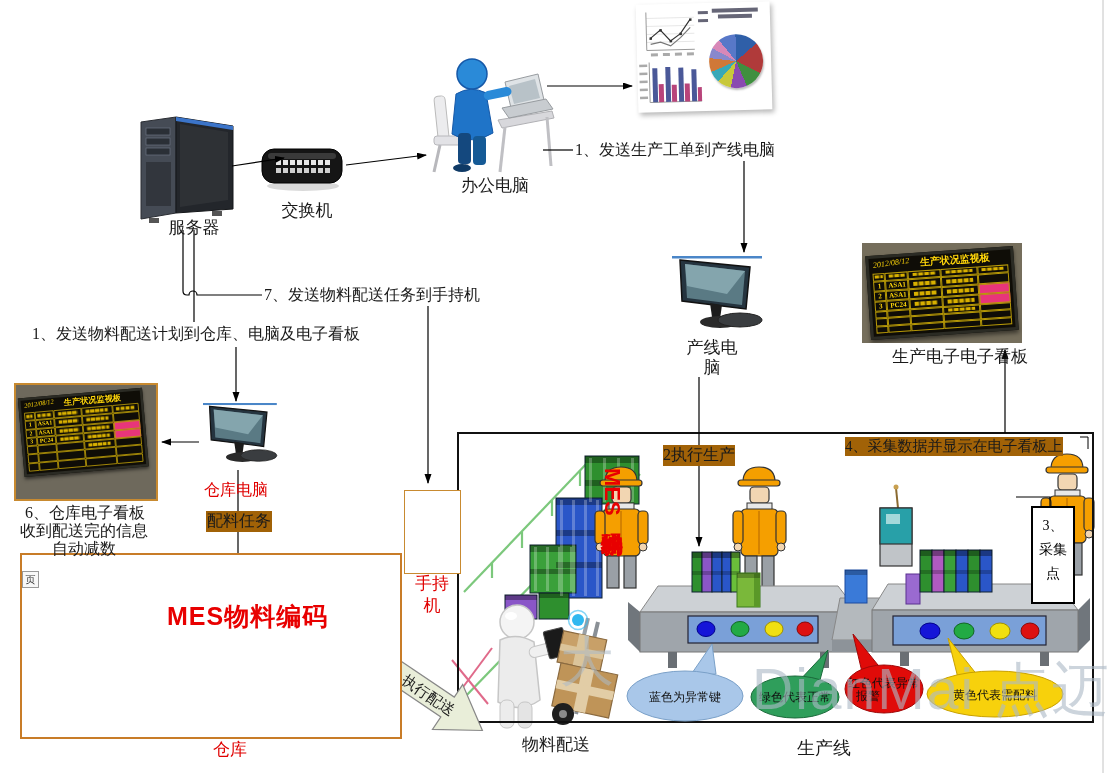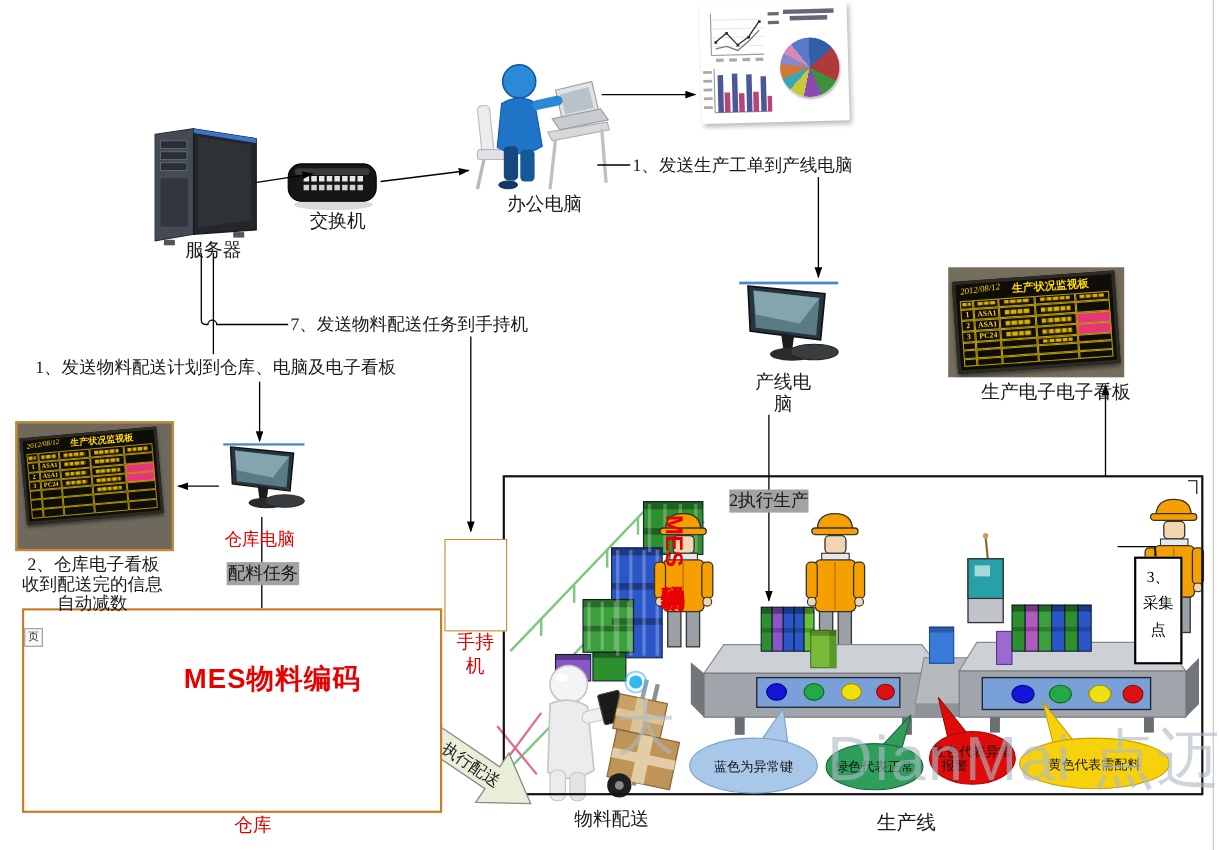--- a/index.html
+++ b/index.html
@@ -3,21 +3,21 @@
 <meta charset="utf-8">
 <style>
   html,body{margin:0;padding:0;background:#fff;}
   #canvas{position:relative;width:1108px;height:773px;background:#fff;overflow:hidden;
           font-family:"Liberation Serif","DejaVu Serif",serif;}
   svg text{font-family:"Liberation Serif","DejaVu Serif",serif;}
   .t{position:absolute;color:#1a1a1a;white-space:nowrap;z-index:20;}
   .f15{font-size:15px}.f16{font-size:16px}.f17{font-size:17px}.f18{font-size:18px}
   .ctr{text-align:center;}
   .red{color:#e00000;}
-  .wbg{background:#a3a3a3;}
+  .wbg{background:#a16207;}
   .overlay-red{position:absolute;z-index:22;color:#e80000;font-weight:bold;
                font-family:"Liberation Sans","DejaVu Sans",sans-serif;}
   .vert{writing-mode:vertical-rl;}
   
   #chart-panel{position:absolute;left:637px;top:3px;width:134px;height:108px;background:#fff;
 from               border:1px solid #e3e3e3;box-shadow:2px 3px 5px rgba(0,0,0,.28);transform:rotate(-1.5deg);z-index:15;}
   .pie{position:absolute;left:72px;top:32px;width:54px;height:54px;border-radius:50%;
        background:conic-gradient(#2f5fa8 0 50deg,#b03a3a 50deg 118deg,#3f8f3f 118deg 158deg,
         #8a4ab0 158deg 193deg,#c8c83a 193deg 223deg,#38a8b8 223deg 248deg,#d07838 248deg 278deg,
         #8888cc 278deg 300deg,#d888b8 300deg 322deg,#5878c8 322deg 360deg);
@@ -684,30 +684,31 @@
       </div>
     </div>
   </div>
 </div>
 
 <div id="handheld-frame"></div>
 <div id="warehouse-frame"></div>
 <div id="page-badge">页</div>
 
 <div class="t f17 ctr" style="left:163px;top:216px;width:62px;">服务器</div>
-<div class="t f17 ctr" style="left:276px;top:189px;width:62px;">交换机</div>
+<div class="t f17 ctr" style="left:276px;top:199px;width:62px;">交换机</div>
 <div class="t f17 ctr" style="left:449px;top:174px;width:92px;">办公电脑</div>
 <div class="t f16" style="left:575px;top:140px;">1、发送生产工单到产线电脑</div>
 <div class="t f16" style="left:264px;top:285px;">7、发送物料配送任务到手持机</div>
 <div class="t f16" style="left:32px;top:324px;">1、发送物料配送计划到仓库、电脑及电子看板</div>
 <div class="t f17 ctr" style="left:684px;top:336px;width:56px;">产线电</div>
 <div class="t f17 ctr" style="left:684px;top:356px;width:56px;">脑</div>
 <div class="t f17 ctr" style="left:874px;top:345px;width:172px;">生产电子电子看板</div>
+<div class="t f15 wbg" style="left:845px;top:437px;">4、采集数据并显示在电子看板上</div>
 <div class="t f16 wbg" style="left:663px;top:445px;">2执行生产</div>
-<div class="t f16 ctr" style="left:16px;top:503px;width:138px;">2、仓库电子看板</div>
+<div class="t f16 ctr" style="left:16px;top:503px;width:138px;">6、仓库电子看板</div>
 <div class="t f16 ctr" style="left:2px;top:521px;width:164px;">收到配送完的信息</div>
 <div class="t f16 ctr" style="left:2px;top:539px;width:164px;">自动减数</div>
 <div class="t f16 ctr red" style="left:203px;top:480px;width:66px;text-align:center;">仓库电脑</div>
 <div class="t f16 ctr wbg" style="left:206px;top:511px;width:66px;">配料任务</div>
 <div class="t f17 ctr red" style="left:193px;top:738px;width:42px;margin-left:16px;">仓库</div>
 <div class="t f17 ctr red" style="left:412px;top:572px;width:40px;">手持</div>
 <div class="t f17 ctr red" style="left:412px;top:594px;width:40px;">机</div>
 <div class="t f17 ctr" style="left:508px;top:733px;width:96px;">物料配送</div>
 <div class="t f18 ctr" style="left:793px;top:736px;width:62px;text-align:center;">生产线</div>
 

